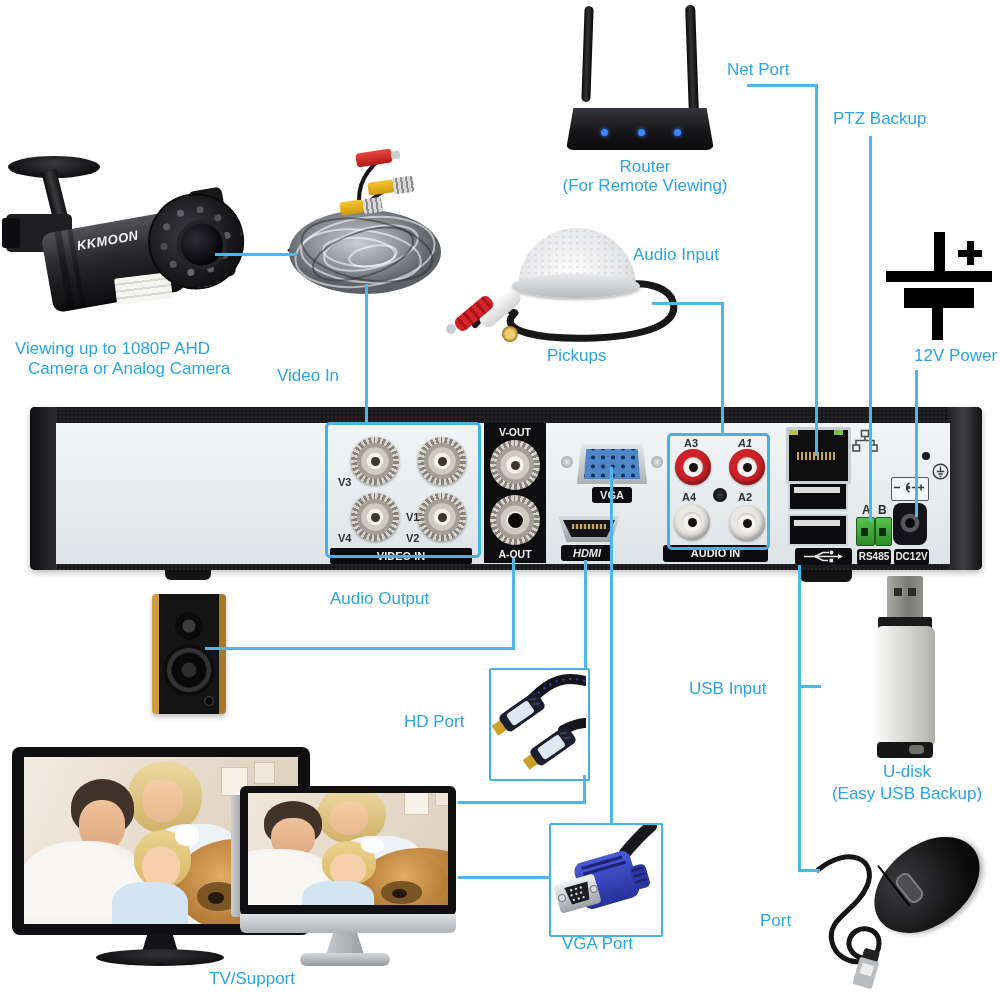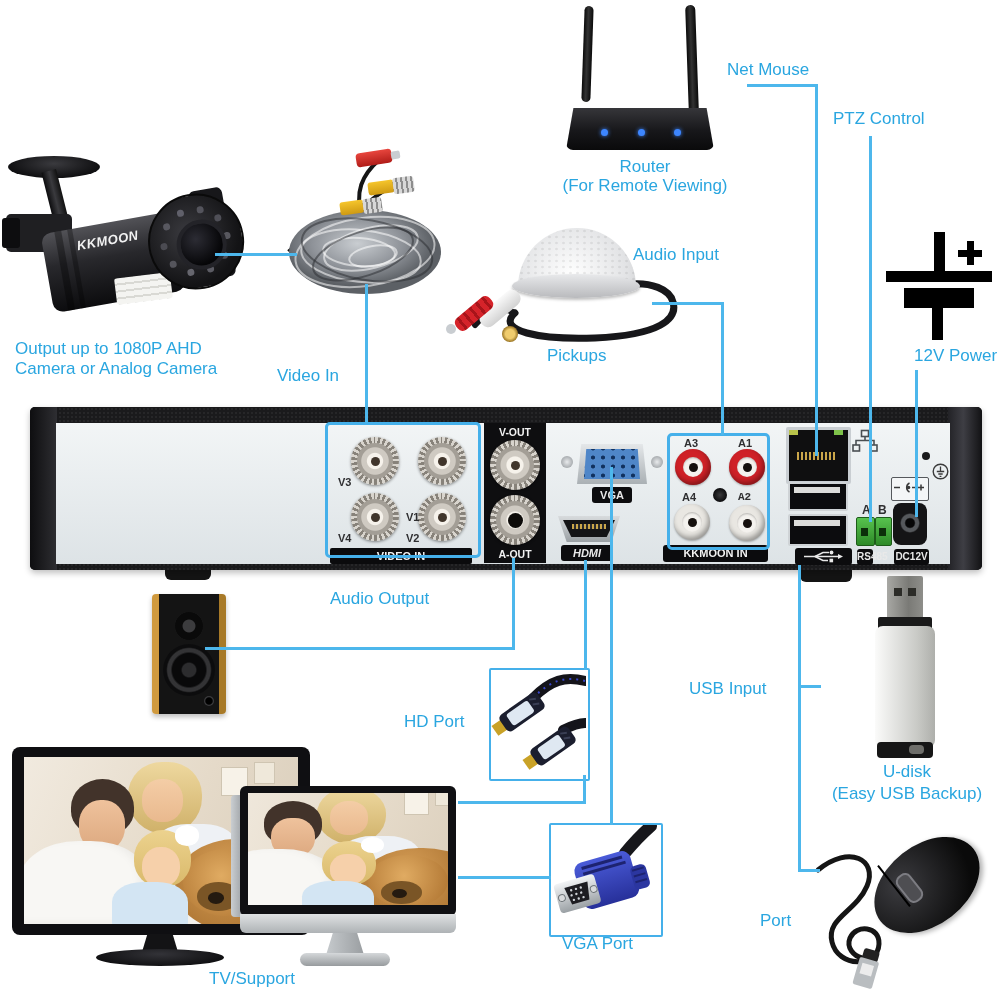--- a/index.html
+++ b/index.html
@@ -74,22 +74,22 @@
       <div class="a" style="left:14px;top:16px;width:7px;height:80px;background:rgba(0,0,0,.35);"></div>
       <div class="a" style="left:27px;top:16px;width:5px;height:80px;background:rgba(0,0,0,.3);"></div>
       <div class="a" style="left:34px;top:26px;color:#f2f2f2;font:bold italic 13px 'Liberation Sans',sans-serif;letter-spacing:.5px;">KKMOON</div>
       <div class="a" style="left:64px;top:74px;width:56px;height:26px;background:repeating-linear-gradient(180deg,#f4f4f1 0 5px,#d9d9d4 5px 7px);transform:rotate(3deg);border-radius:2px;"></div>
       <div class="a" style="left:104px;top:2px;width:92px;height:92px;border-radius:50%;background:radial-gradient(circle at 42% 40%,#3b3b40,#131315 68%);border:2px solid #0a0a0a;">
         <span class="a" style="left:42px;top:42px;width:7px;height:7px;border-radius:50%;background:#5c5c64;box-shadow:32px 0 0 #57575e,26px 19px 0 #4e4e55,10px 30px 0 #5c5c64,-10px 30px 0 #66666e,-26px 19px 0 #55555c,-32px 0 0 #4b4b52,-26px -19px 0 #585860,-10px -30px 0 #60606a,10px -30px 0 #54545c,26px -19px 0 #4f4f57;"></span>
         <span class="a" style="left:26px;top:25px;width:42px;height:42px;border-radius:50%;background:radial-gradient(circle at 38% 35%,#2c2c34,#060608 70%);border:4px solid #232328;"></span>
       </div>
     </div>
   </div>
-  <div class="lbl" style="left:15px;top:339px;">Output up to 1080P AHD</div>
-  <div class="lbl" style="left:15px;top:359px;">Camera or Analog Camera</div>
+  <div class="lbl" style="left:15px;top:339px;">Viewing up to 1080P AHD</div>
+  <div class="lbl" style="left:28px;top:359px;">Camera or Analog Camera</div>
 
   <svg class="a" style="left:283px;top:140px;z-index:3;" width="170" height="165" viewBox="0 0 170 165">
     <defs>
       <radialGradient id="coilg" cx="45%" cy="40%">
           <stop offset="0" stop-color="#c9cdd1"></stop>
           <stop offset=".6" stop-color="#8e9298"></stop>
           <stop offset="1" stop-color="#5c6065"></stop>
         </radialGradient>
       <clipPath id="coilclip">
           <ellipse cx="82" cy="112" rx="76" ry="42"></ellipse>
@@ -165,29 +165,29 @@
   <div class="a" style="left:577px;top:444px;width:70px;height:40px;background:linear-gradient(180deg,#e4e7e9,#aab0b4);clip-path:polygon(6% 0,94% 0,100% 100%,0 100%);z-index:4;"></div>
   <div class="a" style="left:584px;top:449px;width:56px;height:30px;background:#4f86c8;background-image:radial-gradient(circle,#11315e 1.7px,transparent 2.3px);background-size:10px 9px;background-position:4px 4px;clip-path:polygon(4% 0,96% 0,100% 100%,0 100%);z-index:5;"></div>
   <div class="badge" style="left:592px;top:487px;width:40px;height:16px;font-style:normal;">VGA</div>
 
   <div class="a" style="left:558px;top:516px;width:62px;height:26px;background:linear-gradient(180deg,#d8dbdd,#9aa0a4);clip-path:polygon(0 0,100% 0,86% 100%,14% 100%);z-index:4;"></div>
   <div class="a" style="left:563px;top:520px;width:52px;height:17px;background:#141416;clip-path:polygon(0 0,100% 0,84% 100%,16% 100%);z-index:5;"></div>
   <div class="a" style="left:572px;top:524px;width:34px;height:5px;background:repeating-linear-gradient(90deg,#caa64a 0 2px,#2a2a2c 2px 4px);z-index:6;"></div>
   <div class="badge" style="left:561px;top:545px;width:52px;height:16px;">HDMI</div>
 
   <div class="plabel" style="left:684px;top:437px;">A3</div>
-  <div class="plabel" style="left:738px;top:437px;">A1</div>
+  <div class="plabel" style="left:738px;top:437px;font-style:italic;">A1</div>
   <div class="rca" style="left:675px;top:449px;"></div>
   <div class="rca" style="left:729px;top:449px;"></div>
   <div class="plabel" style="left:682px;top:491px;">A4</div>
-  <div class="plabel" style="left:738px;top:491px;font-family:Liberation Mono, monospace;">A2</div>
+  <div class="plabel" style="left:738px;top:491px;">A2</div>
   <div class="rca white" style="left:674px;top:504px;"></div>
   <div class="rca white" style="left:729px;top:505px;"></div>
   <div class="a" style="left:713px;top:488px;width:14px;height:14px;border-radius:50%;background:radial-gradient(circle,#3a3a3c,#0c0c0e 70%);z-index:4;"></div>
-  <div class="strip" style="left:663px;top:545px;width:105px;height:17px;border-radius:3px;">KKMOON IN</div>
+  <div class="strip" style="left:663px;top:545px;width:105px;height:17px;border-radius:3px;">AUDIO IN</div>
 
   <div class="a" style="left:786px;top:427px;width:59px;height:51px;background:#0f0f10;border:3px solid #c9ced2;border-radius:2px;z-index:4;"></div>
   <div class="a" style="left:797px;top:452px;width:38px;height:8px;background:repeating-linear-gradient(90deg,#caa64a 0 2px,#111 2px 4px);z-index:5;"></div>
   <div class="a" style="left:789px;top:430px;width:9px;height:5px;background:#b8c24a;z-index:5;"></div>
   <div class="a" style="left:834px;top:430px;width:9px;height:5px;background:#7ec24a;z-index:5;"></div>
   <div class="a" style="left:788px;top:482px;width:56px;height:25px;background:#0c0c0e;border:2px solid #cfd3d6;border-radius:2px;z-index:4;"></div>
   <div class="a" style="left:794px;top:487px;width:46px;height:6px;background:#dcdcda;z-index:5;"></div>
   <div class="a" style="left:788px;top:514px;width:56px;height:28px;background:#0c0c0e;border:2px solid #cfd3d6;border-radius:2px;z-index:4;"></div>
   <div class="a" style="left:794px;top:520px;width:46px;height:6px;background:#dcdcda;z-index:5;"></div>
   <div class="badge" style="left:795px;top:548px;width:57px;height:17px;font-style:normal;">
@@ -228,21 +228,21 @@
         <circle cx="16.5" cy="9.5" r="1.8" fill="#3a3a3a"></circle>
       </svg>
   </div>
   <div class="a" style="left:922px;top:452px;width:8px;height:8px;border-radius:50%;background:#1a1a1c;z-index:4;"></div>
   <svg class="a" style="left:932px;top:463px;z-index:4;" width="17" height="17" viewBox="0 0 17 17">
     <circle cx="8.5" cy="8.5" r="7.3" fill="none" stroke="#3a3a3a" stroke-width="1.4"></circle>
     <path d="M8.5 3.5v5 M4.8 8.5h7.4 M6.3 11h4.4 M7.6 13.4h1.8" stroke="#3a3a3a" stroke-width="1.3" fill="none"></path>
   </svg>
   <div class="a" style="left:893px;top:503px;width:34px;height:42px;background:#141416;border-radius:8px;z-index:4;"></div>
   <div class="a" style="left:900px;top:513px;width:20px;height:20px;border-radius:50%;background:radial-gradient(circle,#060607 0 30%,#55585c 40% 60%,#1c1c1e 70%);z-index:5;"></div>
-  <div class="badge" style="left:857px;top:549px;width:16px;height:16px;font:bold 10px/16px 'Liberation Sans',sans-serif;">RS485</div>
+  <div class="badge" style="left:857px;top:549px;width:34px;height:16px;font:bold 10px/16px 'Liberation Sans',sans-serif;">RS485</div>
   <div class="badge" style="left:894px;top:549px;width:35px;height:16px;font:bold 10px/16px 'Liberation Sans',sans-serif;">DC12V</div>
 
   <div class="a" style="left:152px;top:594px;width:74px;height:120px;border-radius:4px;background:linear-gradient(90deg,#d09a3e 0 9%,#141414 9% 91%,#a87a28 91%);box-shadow:0 3px 5px rgba(0,0,0,.25);z-index:3;">
     <div class="a" style="left:23px;top:18px;width:28px;height:28px;border-radius:50%;background:radial-gradient(circle,#3c3c3e 0 30%,#0a0a0a 35% 70%,#2e2e30 75%);"></div>
     <div class="a" style="left:11px;top:50px;width:52px;height:52px;border-radius:50%;background:radial-gradient(circle,#2c2c2e 0 18%,#09090a 22% 45%,#333335 50% 58%,#0c0c0d 62% 85%,#2a2a2c 90%);"></div>
     <div class="a" style="left:52px;top:102px;width:10px;height:10px;border-radius:50%;background:radial-gradient(circle,#000 0 45%,#3a3a3c 60%);"></div>
   </div>
 
   <svg class="a" style="left:489px;top:668px;z-index:7;" width="97" height="109" viewBox="0 0 97 109">
     <path d="M44 30 C62 12 76 8 96 13" fill="none" stroke="#14141a" stroke-width="10" stroke-linecap="round"></path>
@@ -386,24 +386,24 @@
   <div class="line" style="left:205px;top:647px;width:310px;height:3px;"></div>
   <div class="line" style="left:584px;top:560px;width:3px;height:110px;"></div>
   <div class="line" style="left:610px;top:467px;width:3px;height:358px;"></div>
   <div class="line" style="left:583px;top:775px;width:3px;height:29px;"></div>
   <div class="line" style="left:458px;top:801px;width:128px;height:3px;"></div>
   <div class="line" style="left:458px;top:876px;width:93px;height:3px;"></div>
   <div class="line" style="left:798px;top:565px;width:3px;height:307px;"></div>
   <div class="line" style="left:798px;top:685px;width:23px;height:3px;"></div>
   <div class="line" style="left:798px;top:869px;width:22px;height:3px;"></div>
 
-  <div class="lbl" style="left:727px;top:60px;">Net Mouse</div>
+  <div class="lbl" style="left:727px;top:60px;">Net Port</div>
   <div class="lbl" style="left:540px;top:176px;width:210px;text-align:center;">(For Remote Viewing)</div>
   <div class="lbl" style="left:540px;top:157px;width:210px;text-align:center;">Router</div>
-  <div class="lbl" style="left:833px;top:109px;">PTZ Control</div>
+  <div class="lbl" style="left:833px;top:109px;">PTZ Backup</div>
   <div class="lbl" style="left:633px;top:245px;">Audio Input</div>
   <div class="lbl" style="left:547px;top:346px;">Pickups</div>
   <div class="lbl" style="left:878px;top:346px;margin-left:36px;">12V Power</div>
   <div class="lbl" style="left:277px;top:366px;">Video In</div>
   <div class="lbl" style="left:330px;top:589px;">Audio Output</div>
   <div class="lbl" style="left:404px;top:712px;">HD Port</div>
   <div class="lbl" style="left:689px;top:679px;">USB Input</div>
   <div class="lbl" style="left:812px;top:762px;width:190px;text-align:center;">U-disk</div>
   <div class="lbl" style="left:812px;top:784px;width:190px;text-align:center;">(Easy USB Backup)</div>
   <div class="lbl" style="left:760px;top:911px;">Port</div>

